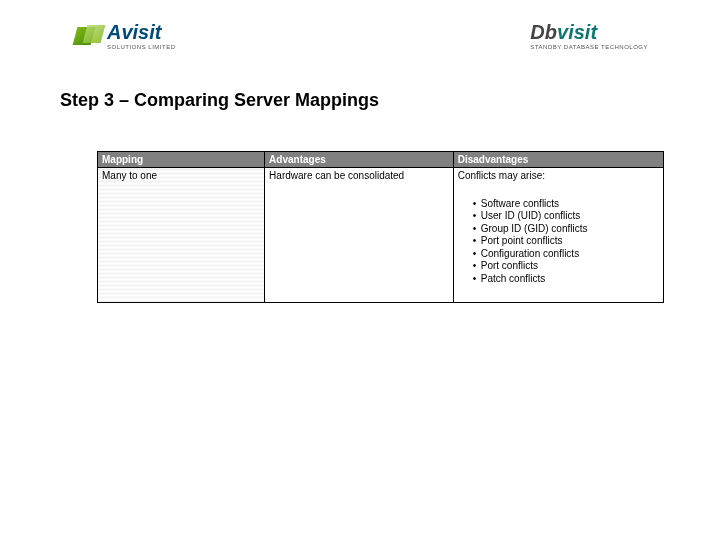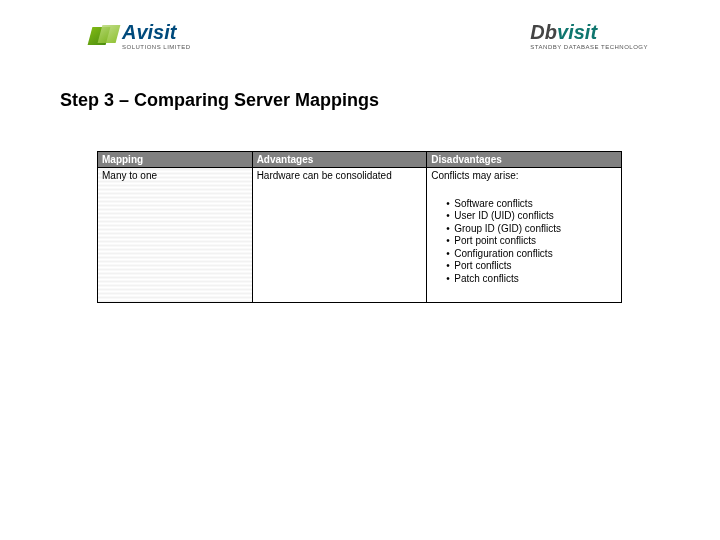--- a/index.html
+++ b/index.html
@@ -11,21 +11,21 @@
     font-family: Arial, sans-serif;
     position: relative;
   }
   .header {
     height: 68px;
     position: relative;
     border-bottom: 0;
   }
   .logo-left {
     position: absolute;
-    left: 90px;
+    left: 75px;
     top: 22px;
     display: flex;
     align-items: center;
     gap: 6px;
   }
   .logo-left .shape {
     width: 26px;
     height: 26px;
     position: relative;
   }
@@ -80,21 +80,21 @@
     margin-top: 2px;
   }
   .title {
     font-size: 18px;
     font-weight: bold;
     color: #000;
     margin: 22px 0 40px 60px;
   }
   .table-wrap {
     margin-left: 97px;
-    width: 525px;
+    width: 567px;
   }
   table {
     border-collapse: collapse;
     width: 100%;
     font-size: 10px;
     color: #000;
   }
   th, td {
     border: 1px solid #000;
     vertical-align: top;

